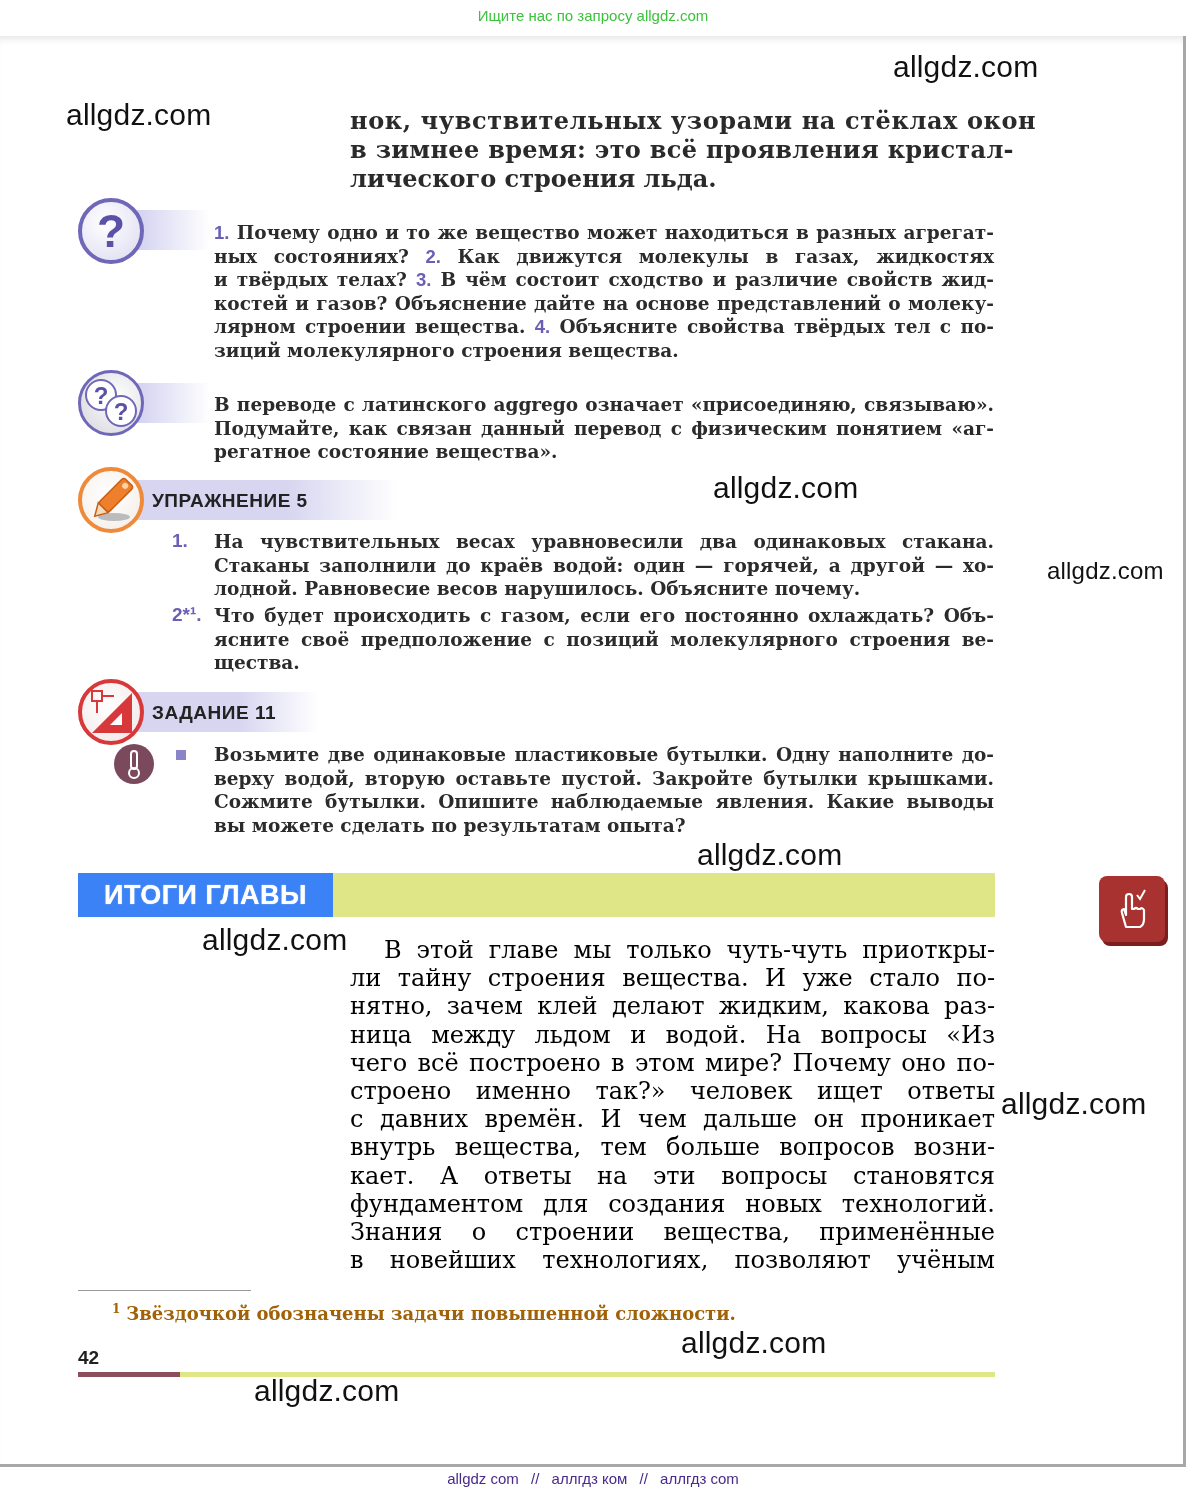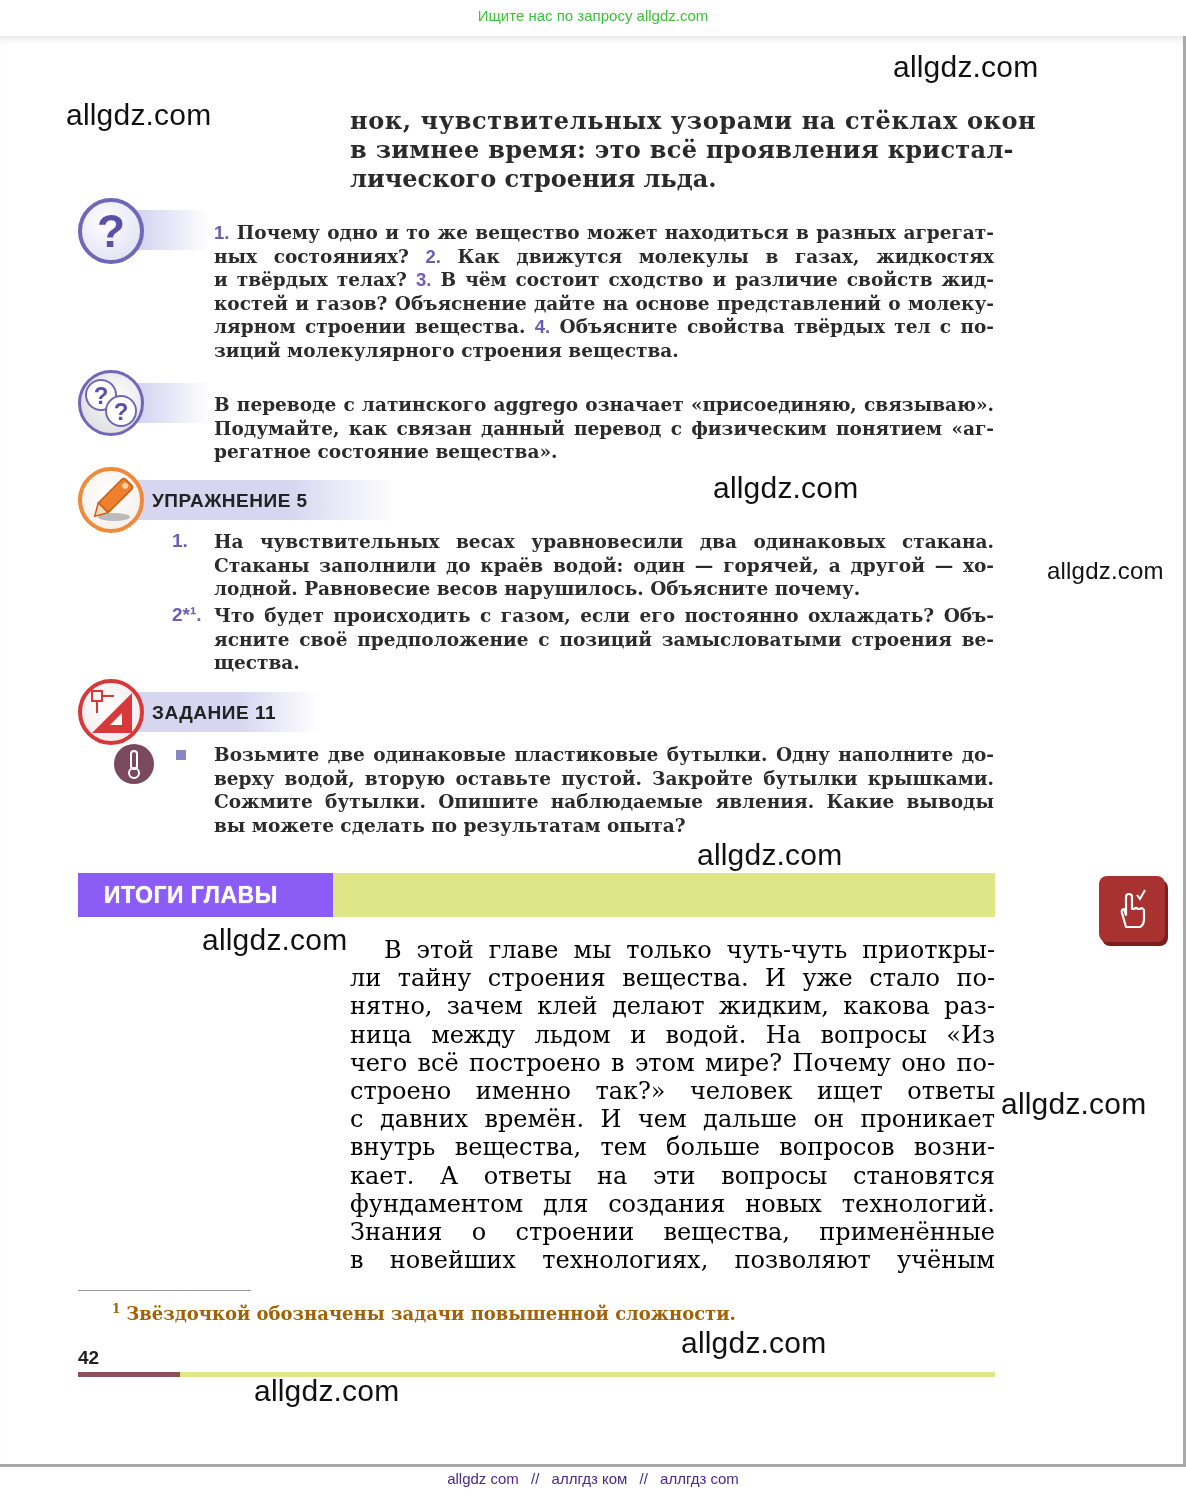--- a/index.html
+++ b/index.html
@@ -20,21 +20,21 @@
 
     .para { position:absolute; font-size:18.5px; line-height:23.5px; font-weight:bold; text-align:justify; color:#2b2b2b; }
     .para .line { white-space:nowrap; display:block; text-align:justify; text-align-last:justify; }
     .para .line.last { text-align-last:left; }
     .num { color:#6a5fb5; font-family:"Liberation Sans", sans-serif; font-weight:bold; }
 
     .section-head { position:absolute; height:40px; background:linear-gradient(to right, #d7d5f0 60%, rgba(255,255,255,0)); }
     .section-title { position:absolute; font-family:"Liberation Sans", sans-serif; font-weight:bold; font-size:19px; color:#222; letter-spacing:0.5px; }
 
     .summary-bar { position:absolute; left:78px; top:873px; width:917px; height:44px; background:#dfe688; }
-    .summary-label { position:absolute; left:78px; top:873px; width:255px; height:44px; background:#8b5cf6; color:#fff; font-family:"Liberation Sans", sans-serif; font-weight:bold; font-size:23px; line-height:44px; padding-left:26px; box-sizing:border-box; letter-spacing:0.5px; text-shadow:0 0 1px #fff; }
+    .summary-label { position:absolute; left:78px; top:873px; width:255px; height:44px; background:#3b82f6; color:#fff; font-family:"Liberation Sans", sans-serif; font-weight:bold; font-size:27px; line-height:44px; padding-left:26px; box-sizing:border-box; letter-spacing:0.5px; text-shadow:0 0 1px #fff; }
 
     .summary-text { position:absolute; left:350px; top:936px; width:645px; font-size:24px; line-height:28.2px; color:#000000; }
     .summary-text .line { display:block; white-space:nowrap; text-align:justify; text-align-last:justify; }
 
     .footnote-rule { position:absolute; left:78px; top:1290px; width:173px; height:1px; background:#999; }
     .footnote { position:absolute; left:112px; top:1302px; font-size:18px; font-weight:bold; color:#a16207; }
     .footnote sup { font-size:12px; margin-right:6px; }
     .page-num { position:absolute; left:78px; top:1347px; font-family:"Liberation Sans", sans-serif; font-weight:bold; font-size:19px; color:#222; }
     .page-rule-a { position:absolute; left:78px; top:1372px; width:102px; height:5px; background:#8c4d5c; }
     .page-rule-b { position:absolute; left:180px; top:1372px; width:815px; height:5px; background:#dfe688; }
@@ -100,21 +100,21 @@
 
 <div class="num" style="position:absolute; left:172px; top:530px; font-size:19px;">1.</div>
 <div class="para serif" style="left:214px; top:530px; width:780px;">
   <span class="line">На чувствительных весах уравновесили два одинаковых стакана.</span>
   <span class="line">Стаканы заполнили до краёв водой: один — горячей, а другой — хо-</span>
   <span class="line last">лодной. Равновесие весов нарушилось. Объясните почему.</span>
 </div>
 <div class="num" style="position:absolute; left:172px; top:604px; font-size:19px;">2*¹.</div>
 <div class="para serif" style="left:214px; top:604px; width:780px;">
   <span class="line">Что будет происходить с газом, если его постоянно охлаждать? Объ-</span>
-  <span class="line">ясните своё предположение с позиций замысловатыми строения ве-</span>
+  <span class="line">ясните своё предположение с позиций молекулярного строения ве-</span>
   <span class="line last">щества.</span>
 </div>
 
 <div class="section-head" style="left:118px; top:692px; width:200px;"></div>
 <div class="icon-circle" style="left:78px; top:679px; border:4px solid #d8383a; background:radial-gradient(circle at 45% 40%, #ffffff, #f1e6e6);">
   <svg width="58" height="58" viewBox="0 0 58 58">
     <polygon points="50,10 50,50 10,50" fill="#d8383a"></polygon>
     <polygon points="40,30 40,42 28,42" fill="#fff"></polygon>
     <rect x="10" y="8" width="10" height="10" fill="none" stroke="#d8383a" stroke-width="2"></rect>
     <line x1="20" y1="13" x2="32" y2="13" stroke="#d8383a" stroke-width="2"></line>

